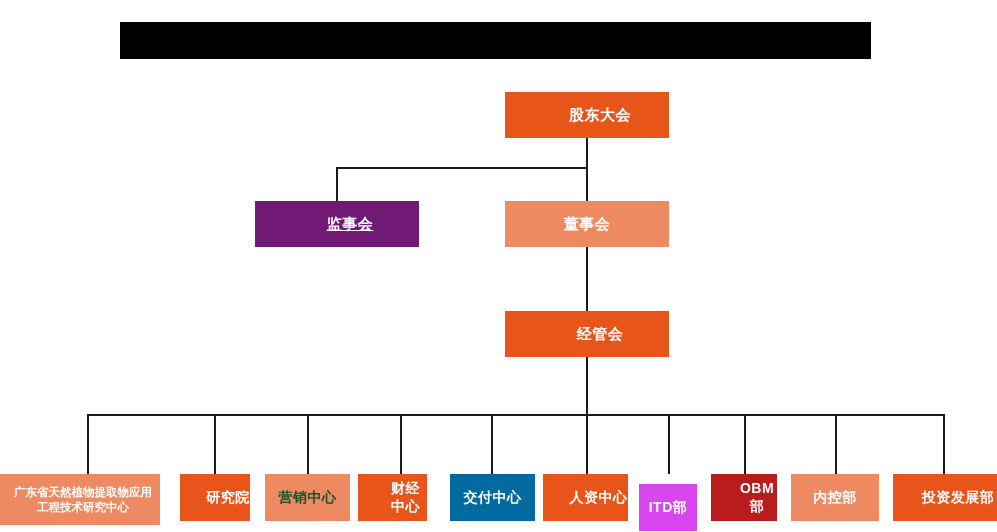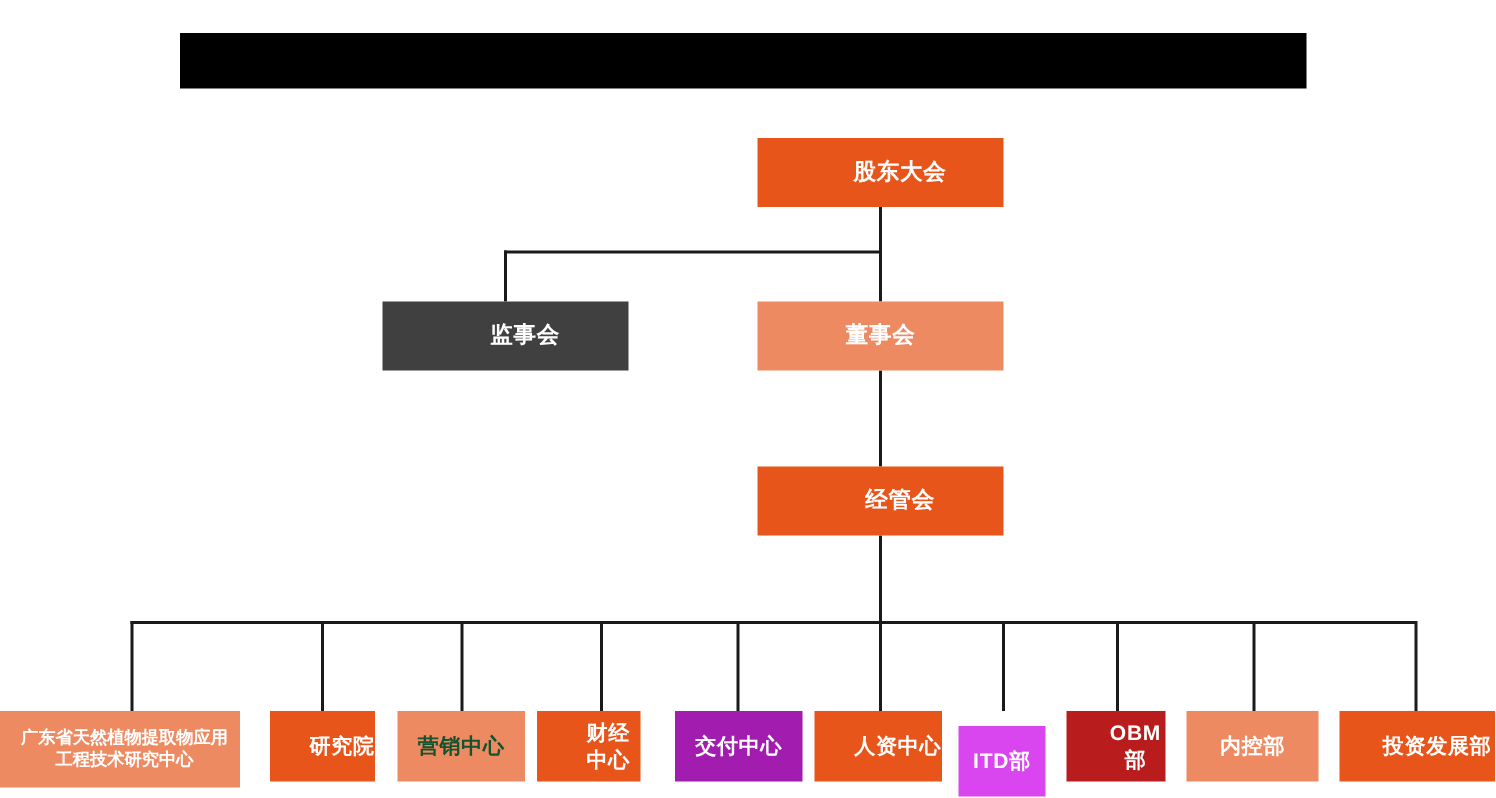--- a/index.html
+++ b/index.html
@@ -83,42 +83,42 @@
       <div class="line v" style="left: 586px; top: 414px; background: rgb(26, 26, 26); height: 60px;"></div>
       <div class="line v" style="left: 668px; top: 414px; background: rgb(26, 26, 26); height: 60px;"></div>
       <div class="line v" style="left: 744px; top: 414px; background: rgb(26, 26, 26); height: 60px;"></div>
       <div class="line v" style="left: 835px; top: 414px; background: rgb(26, 26, 26); height: 60px;"></div>
       <div class="line v" style="left: 943px; top: 414px; background: rgb(26, 26, 26); height: 60px;"></div>
     </div>
   <div id="node-layer">
       <div class="node primary lvl1" style="left: 505px; top: 92px; width: 164px; height: 46px; background: rgb(232, 85, 27); color: rgb(255, 255, 255);">
         <span>股东大会</span>
       </div>
-      <div class="node primary lvl2" style="left: 255px; top: 201px; width: 164px; height: 46px; background: #404040; color: rgb(255, 255, 255);">
+      <div class="node primary lvl2" style="left: 255px; top: 201px; width: 164px; height: 46px; background: #701a75; color: rgb(255, 255, 255); text-decoration: underline;">
         <span>监事会</span>
       </div>
       <div class="node light lvl2" style="left: 505px; top: 201px; width: 164px; height: 46px; background: rgb(238, 138, 98); color: rgb(255, 255, 255);">
         <span>董事会</span>
       </div>
       <div class="node primary lvl3" style="left: 505px; top: 311px; width: 164px; height: 46px; background: rgb(232, 85, 27); color: rgb(255, 255, 255);">
         <span>经管会</span>
       </div>
       <div class="node light dept tiny" style="left: 0px; top: 474px; width: 160px; height: 51px; background: rgb(238, 138, 98); color: rgb(255, 255, 255); padding-left: 12px;">
         <span>广东省天然植物提取物应用工程技术研究中心</span>
       </div>
       <div class="node primary dept" style="left: 180px; top: 474px; width: 70px; height: 47px; background: rgb(232, 85, 27); color: rgb(255, 255, 255);">
         <span>研究院</span>
       </div>
       <div class="node light dept" style="left: 265px; top: 474px; width: 85px; height: 47px; background: rgb(238, 138, 98); color: #14532d;">
         <span>营销中心</span>
       </div>
       <div class="node primary dept" style="left: 358px; top: 474px; width: 69px; height: 47px; background: rgb(232, 85, 27); color: rgb(255, 255, 255);">
         <span>财经中心</span>
       </div>
-      <div class="node light dept" style="left: 450px; top: 474px; width: 85px; height: 47px; background: #a21caf; color: rgb(255, 255, 255);">
+      <div class="node light dept" style="left: 450px; top: 474px; width: 85px; height: 47px; background: #0369a1; color: rgb(255, 255, 255);">
         <span>交付中心</span>
       </div>
       <div class="node primary dept" style="left: 543px; top: 474px; width: 85px; height: 47px; background: rgb(232, 85, 27); color: rgb(255, 255, 255);">
         <span>人资中心</span>
       </div>
       <div class="node light dept" style="left: 639px; top: 484px; width: 58px; height: 47px; background: #d946ef; color: rgb(255, 255, 255);">
         <span>ITD部</span>
       </div>
       <div class="node primary dept" style="left: 711px; top: 474px; width: 66px; height: 47px; background: #b91c1c; color: rgb(255, 255, 255);">
         <span>OBM部</span>

